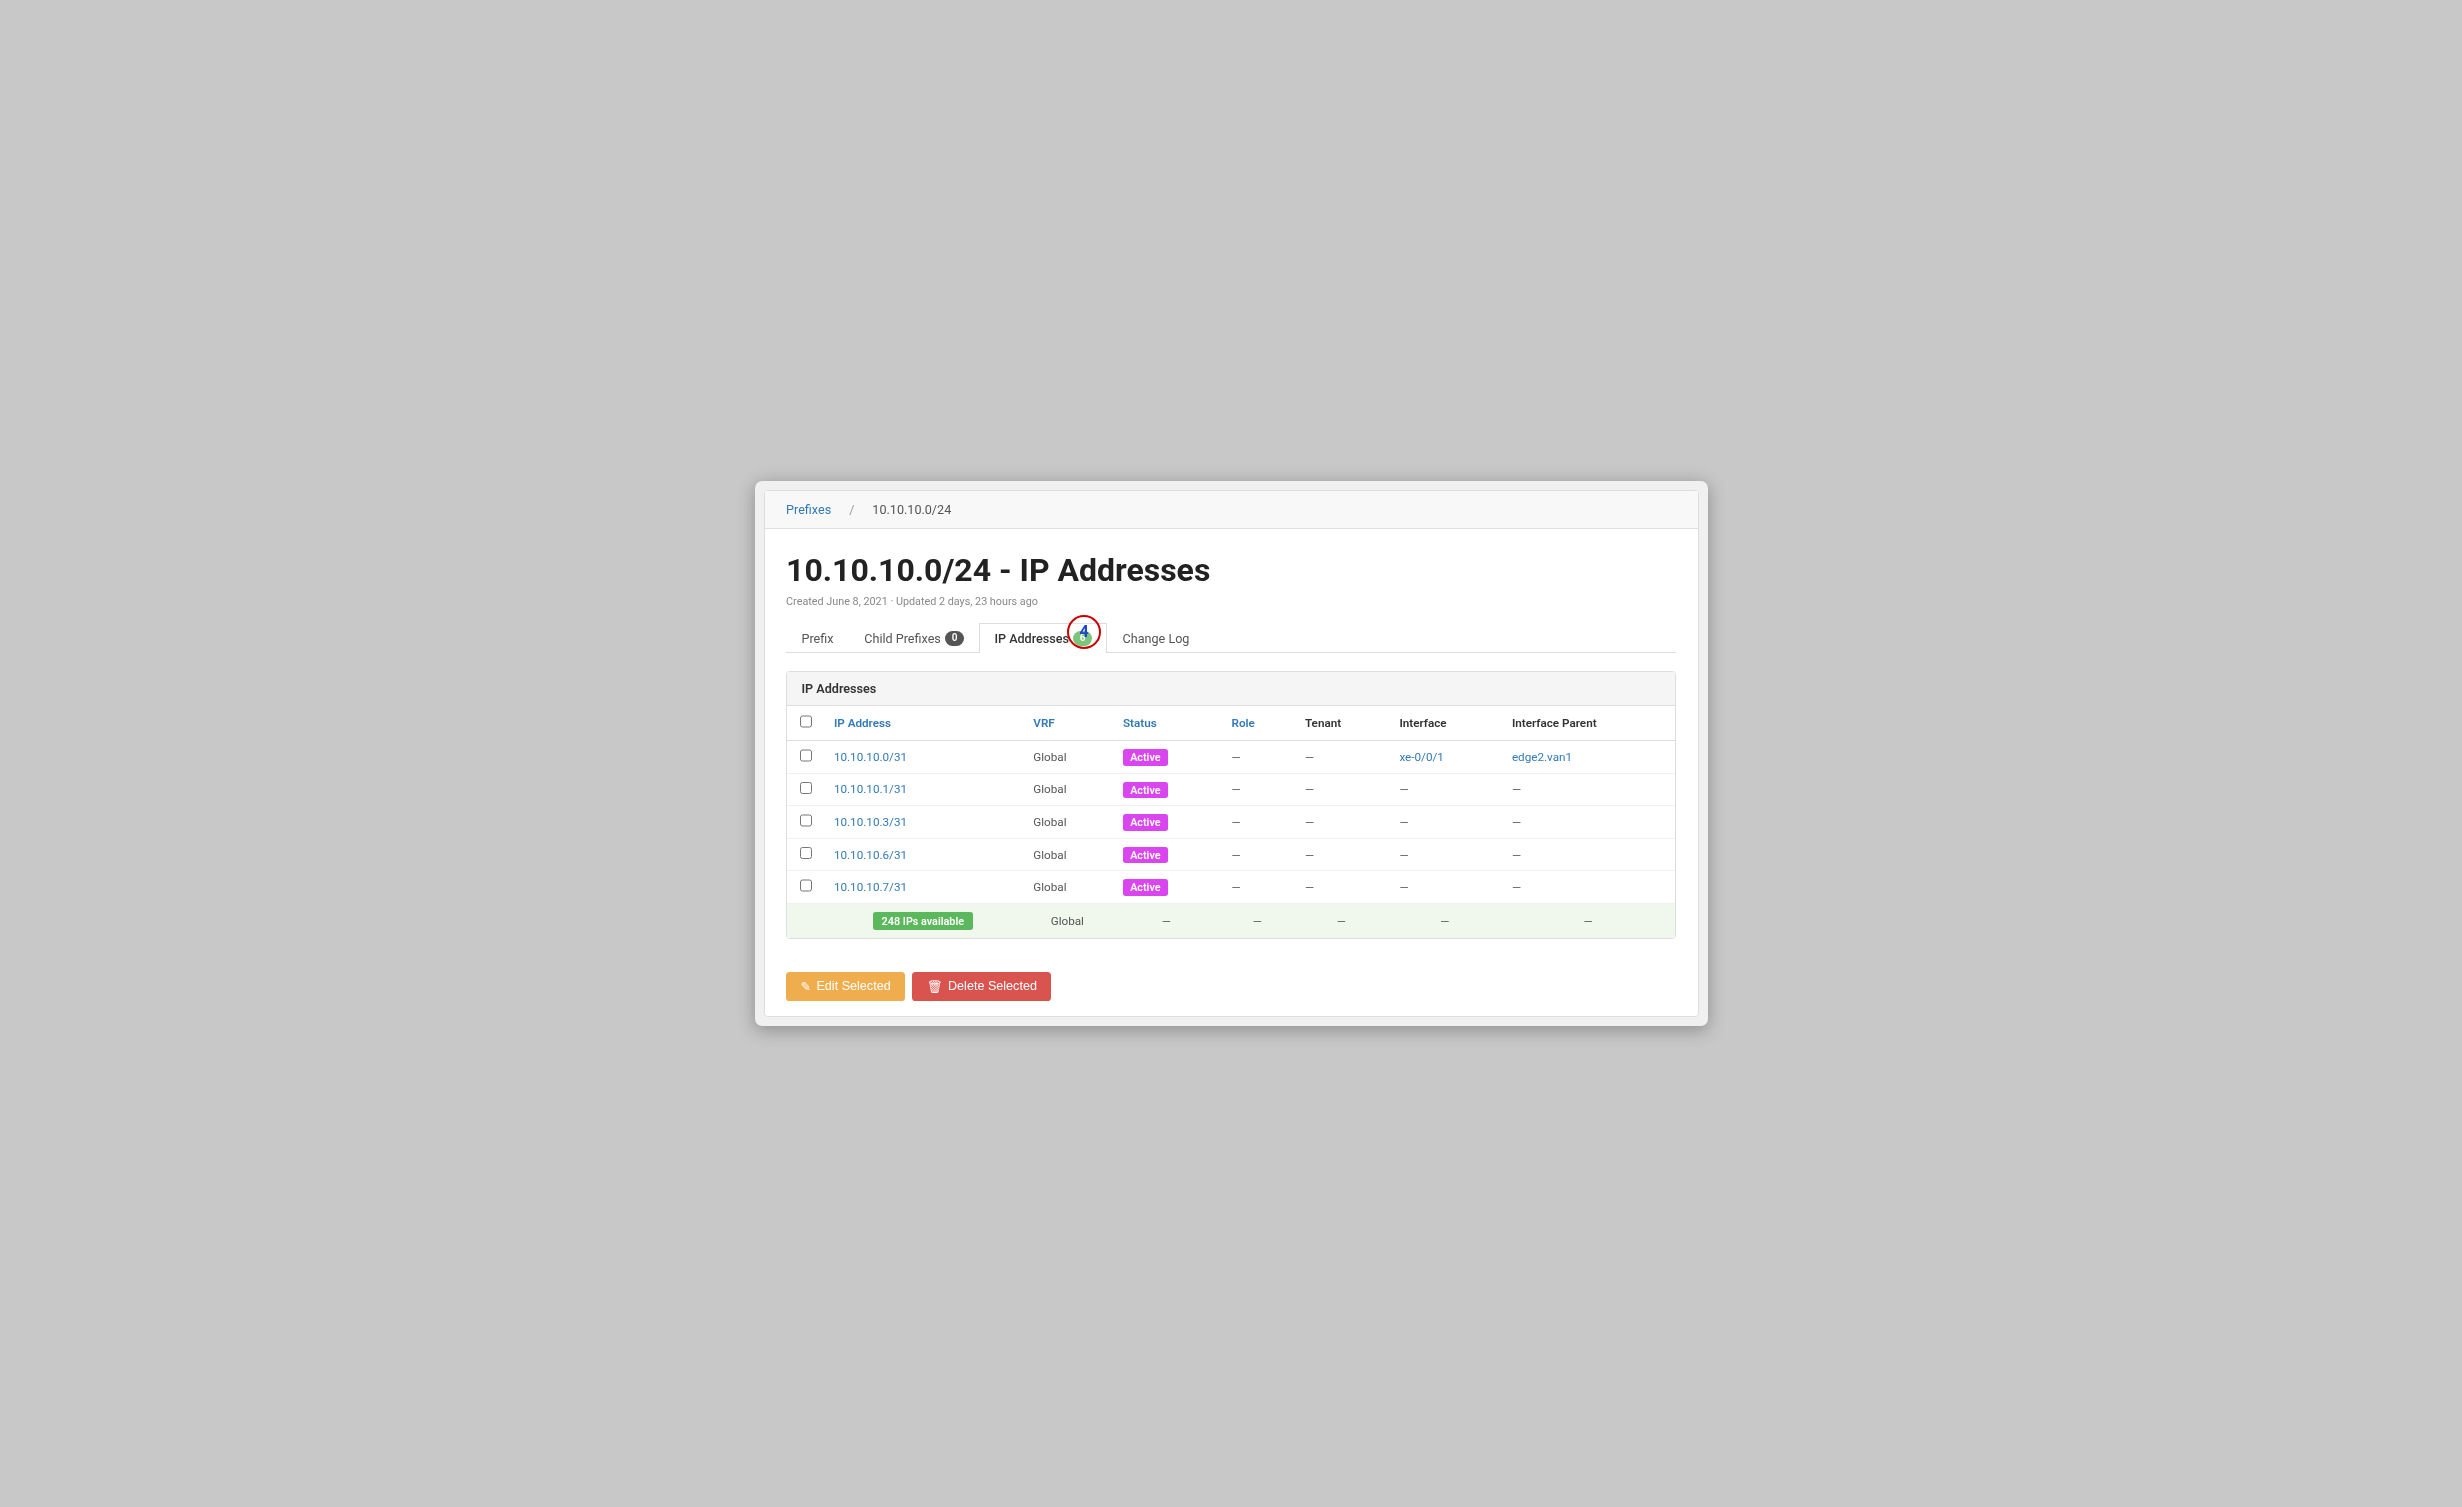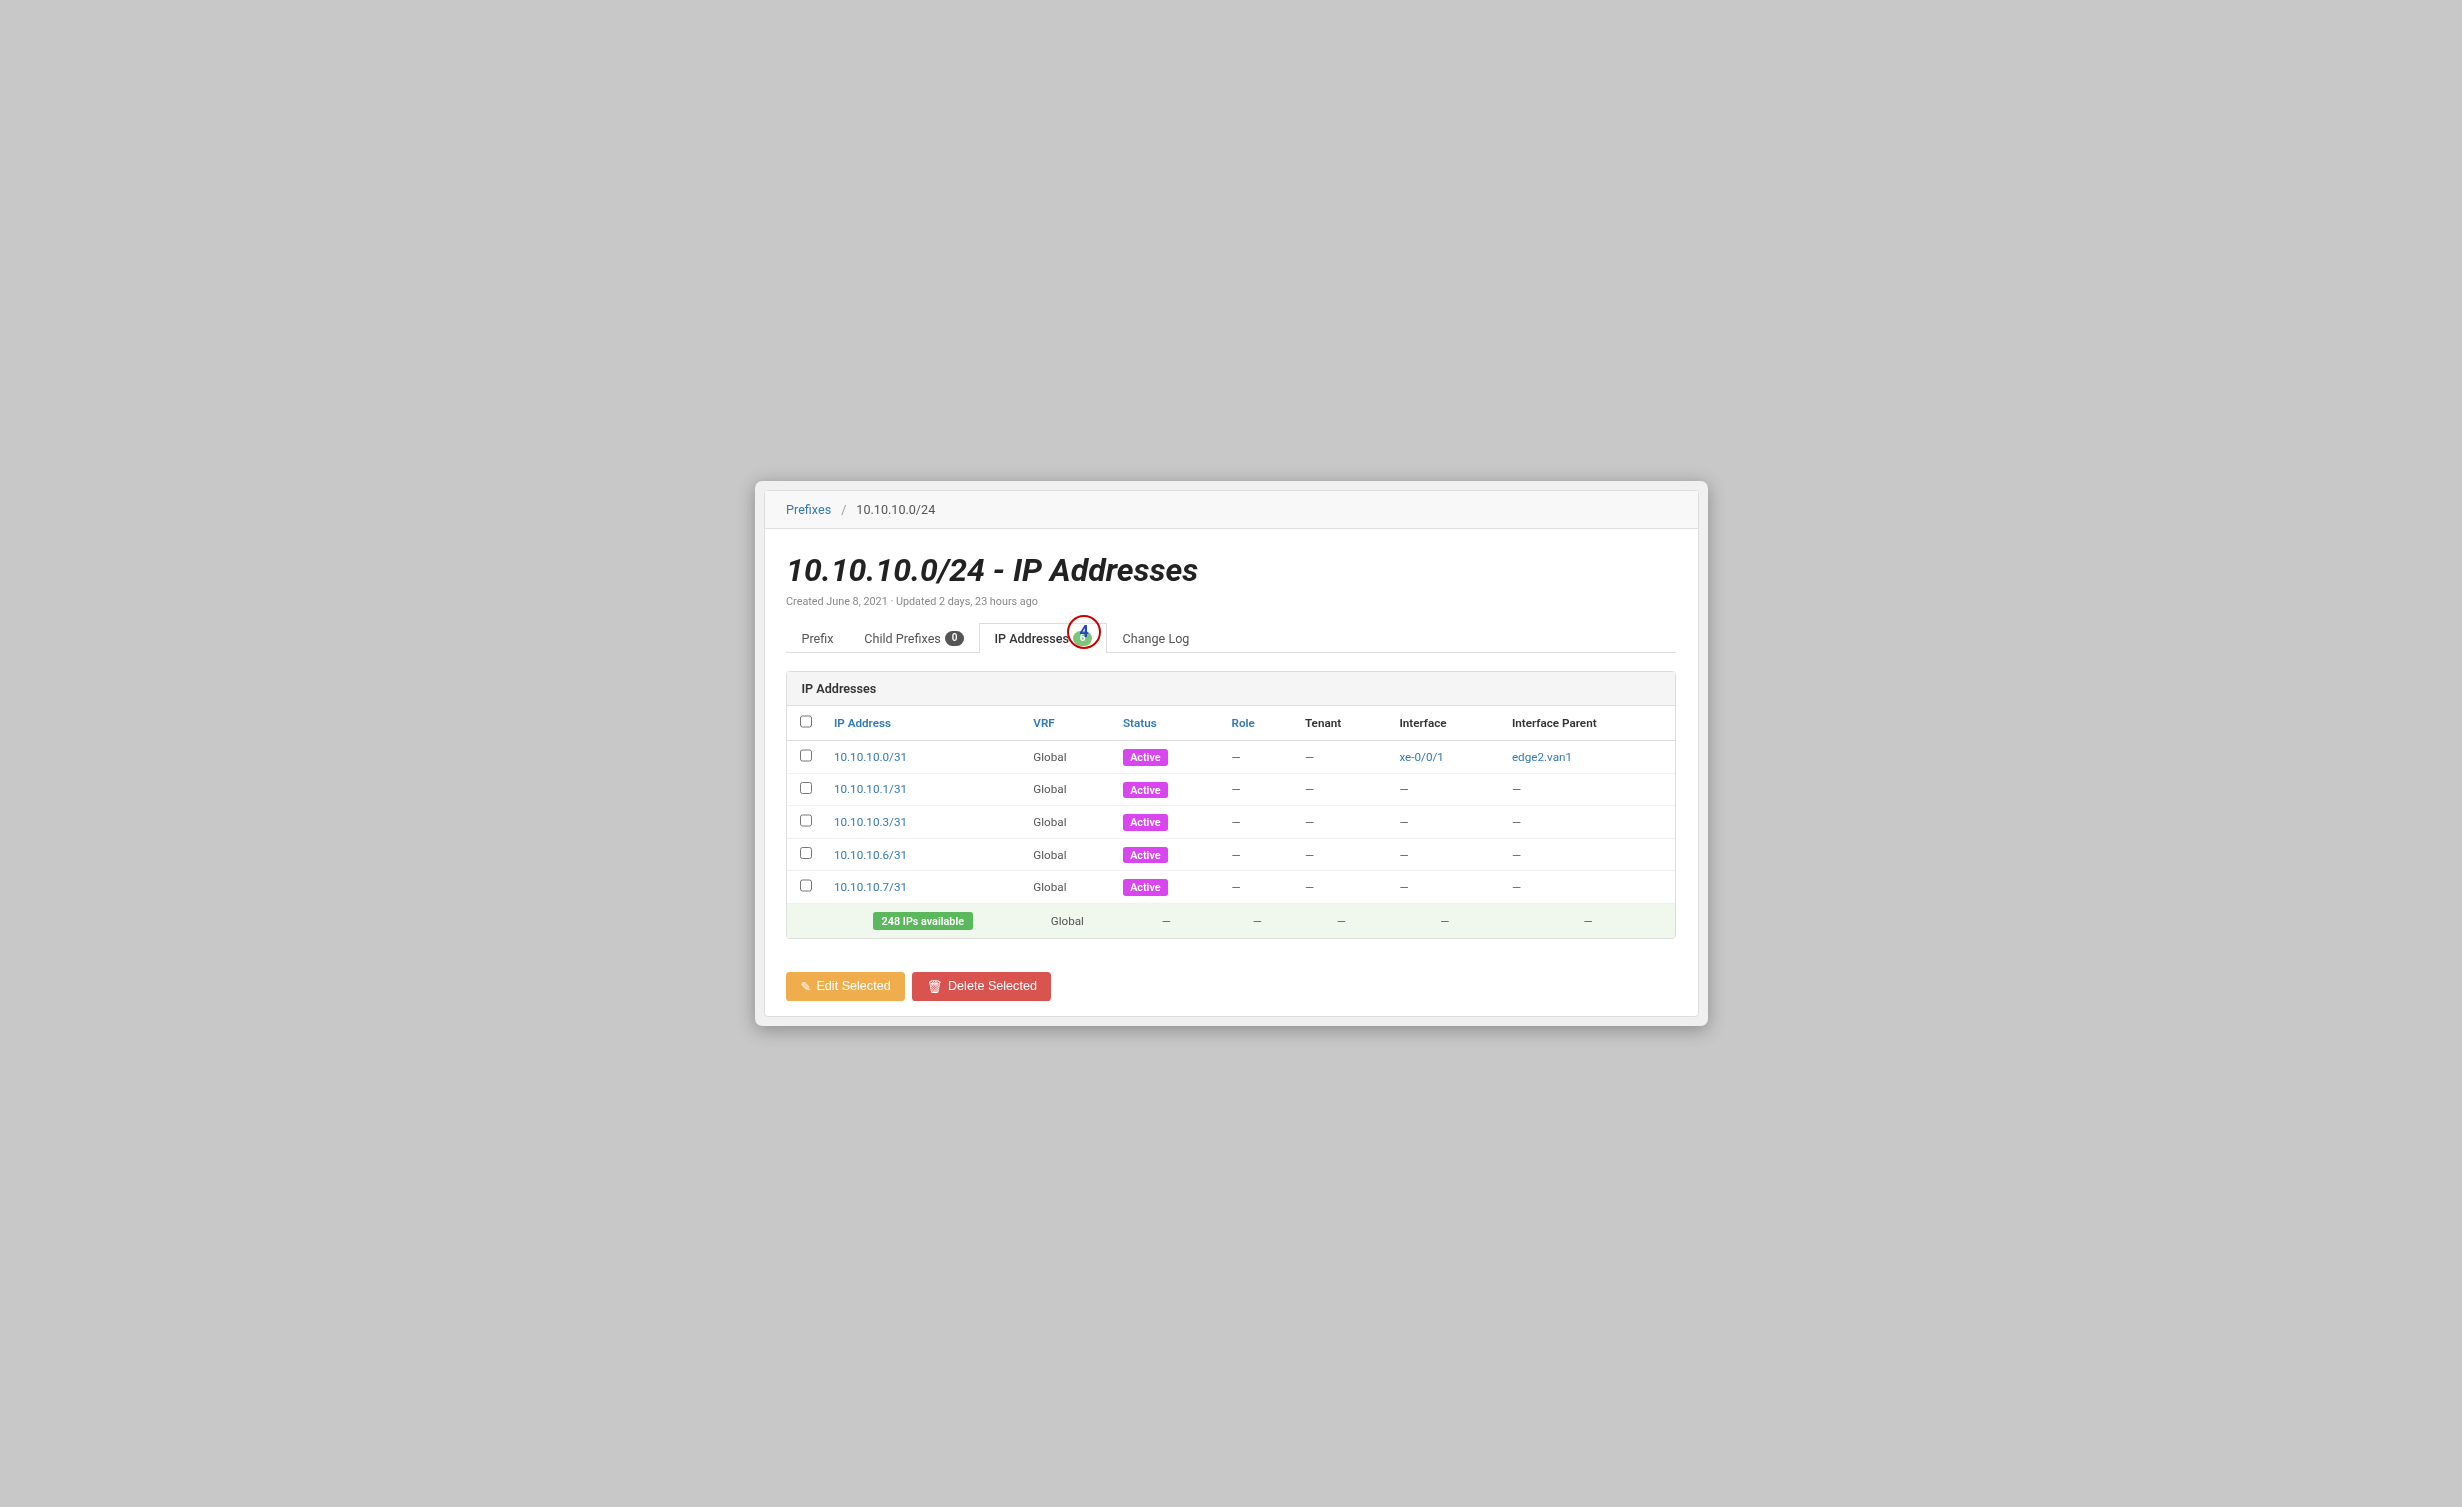--- a/index.html
+++ b/index.html
@@ -25,21 +25,21 @@
       border: 0.9px solid #ddd;
       border-radius: 3.6px;
       padding: 0;
     }
     .breadcrumb-bar {
       background: #f8f8f8;
       border-bottom: 0.9px solid #e0e0e0;
       padding: 10.8px 21.6px;
       display: flex;
       align-items: center;
-      gap: 10px;
+      gap: 18px;
     }
     .breadcrumb-link {
       color: #337ab7;
       text-decoration: none;
       font-size: 12.6px;
     }
     .breadcrumb-sep {
       color: #999;
       font-size: 12.6px;
     }
@@ -48,21 +48,20 @@
       font-size: 12.6px;
     }
     .header-section {
       padding: 21.6px 21.6px 0 21.6px;
     }
     .page-title {
       font-size: 32px;
       font-weight: 700;
       color: #222;
       margin-bottom: 6px;
-      font-style: italic;
     }
     .page-meta {
       font-size: 10.8px;
       color: #888;
       margin-bottom: 14.4px;
     }
     .tabs {
       display: flex;
       align-items: flex-end;
       border-bottom: 0.9px solid #ddd;

